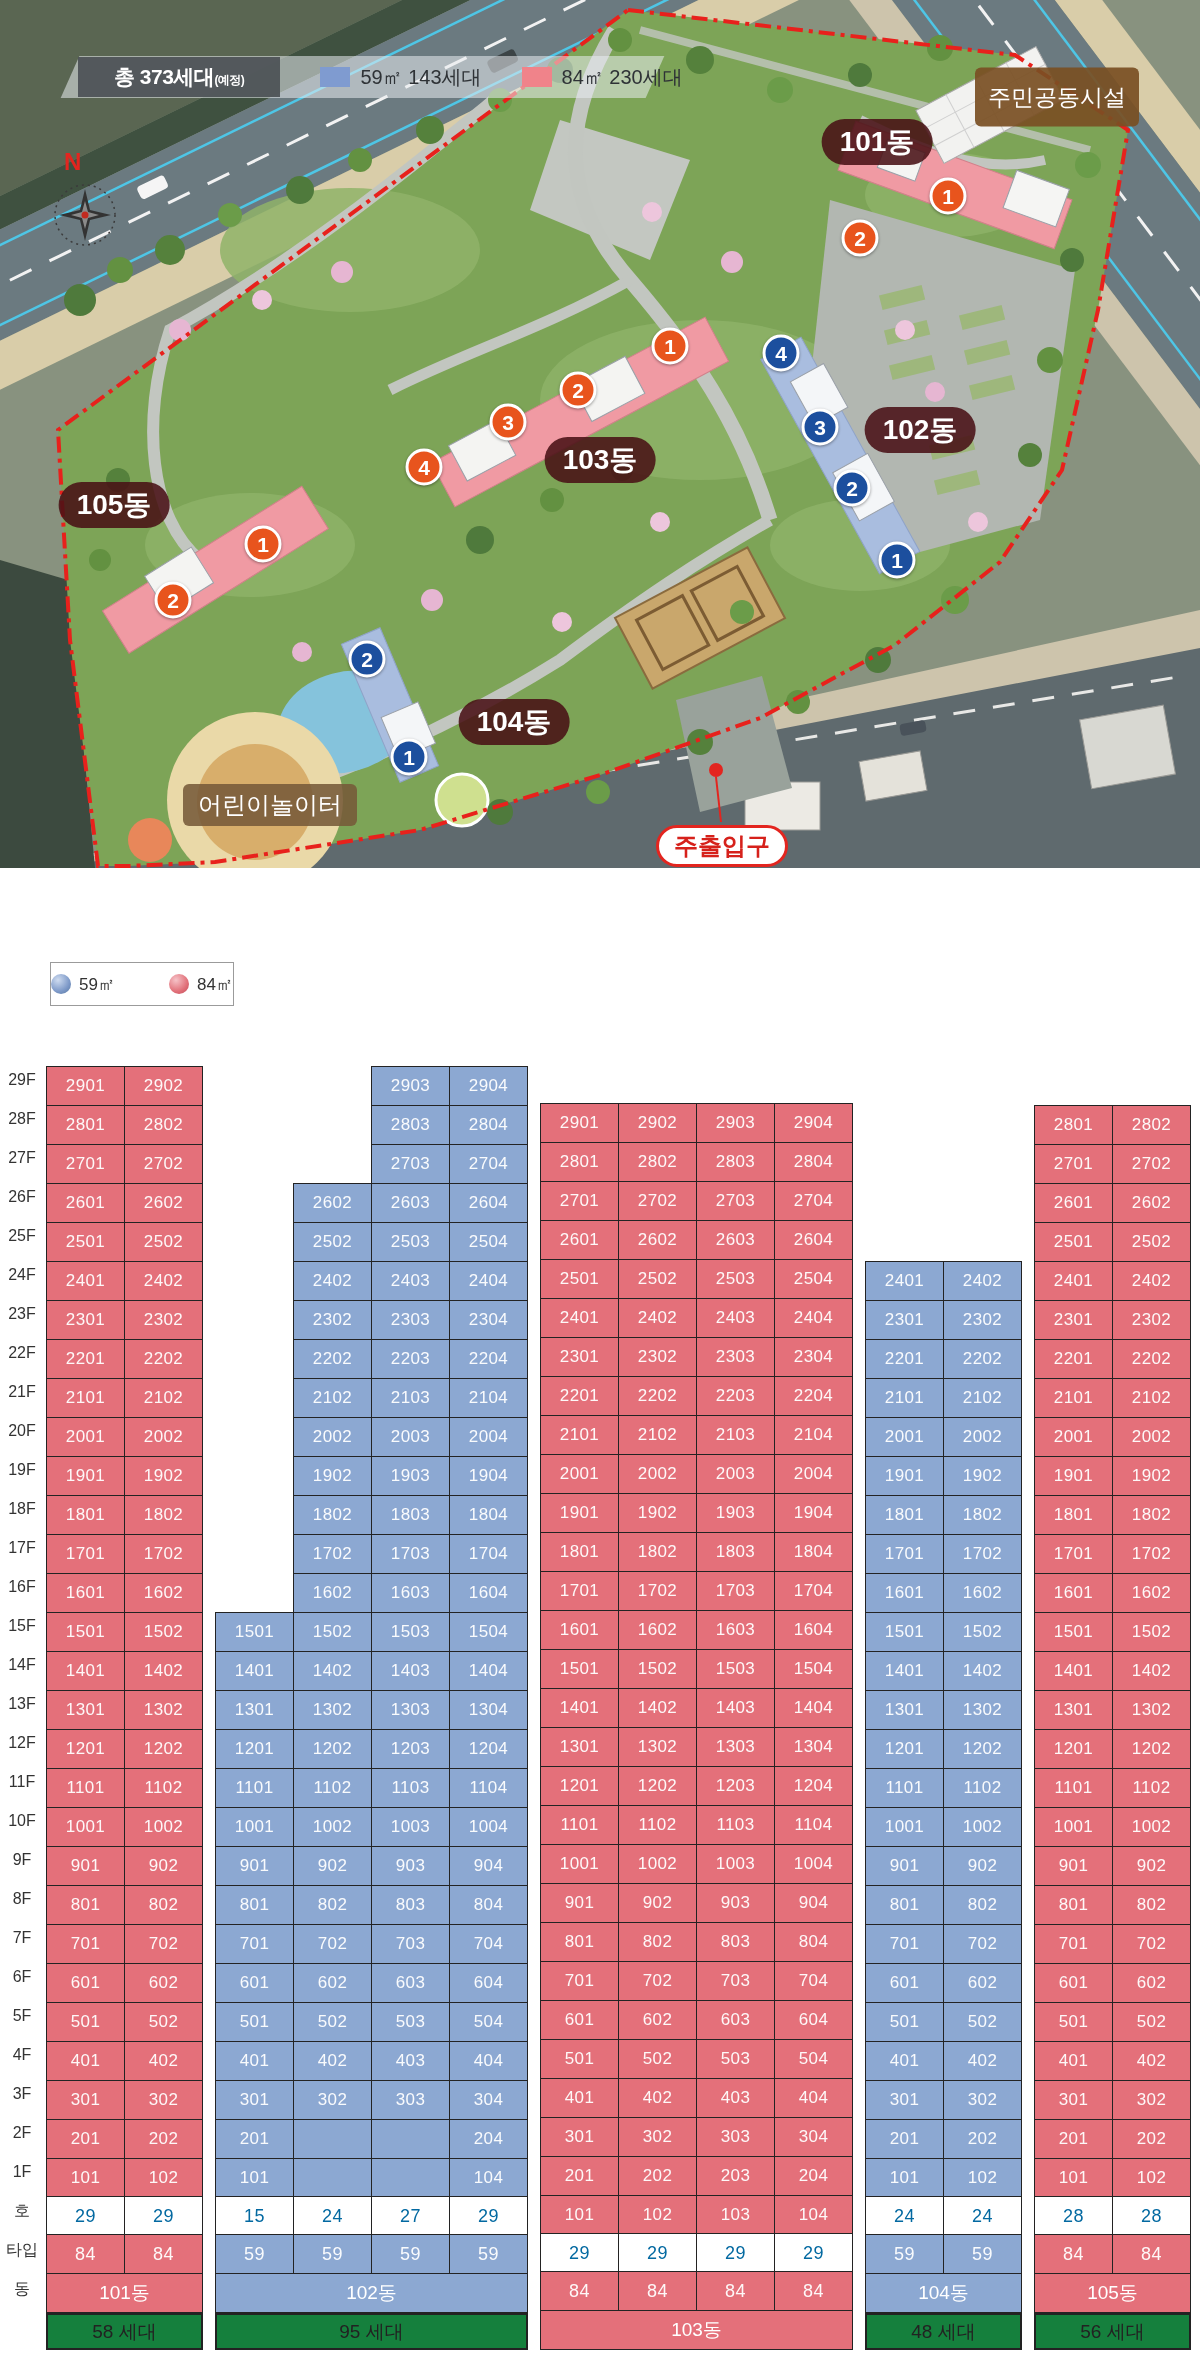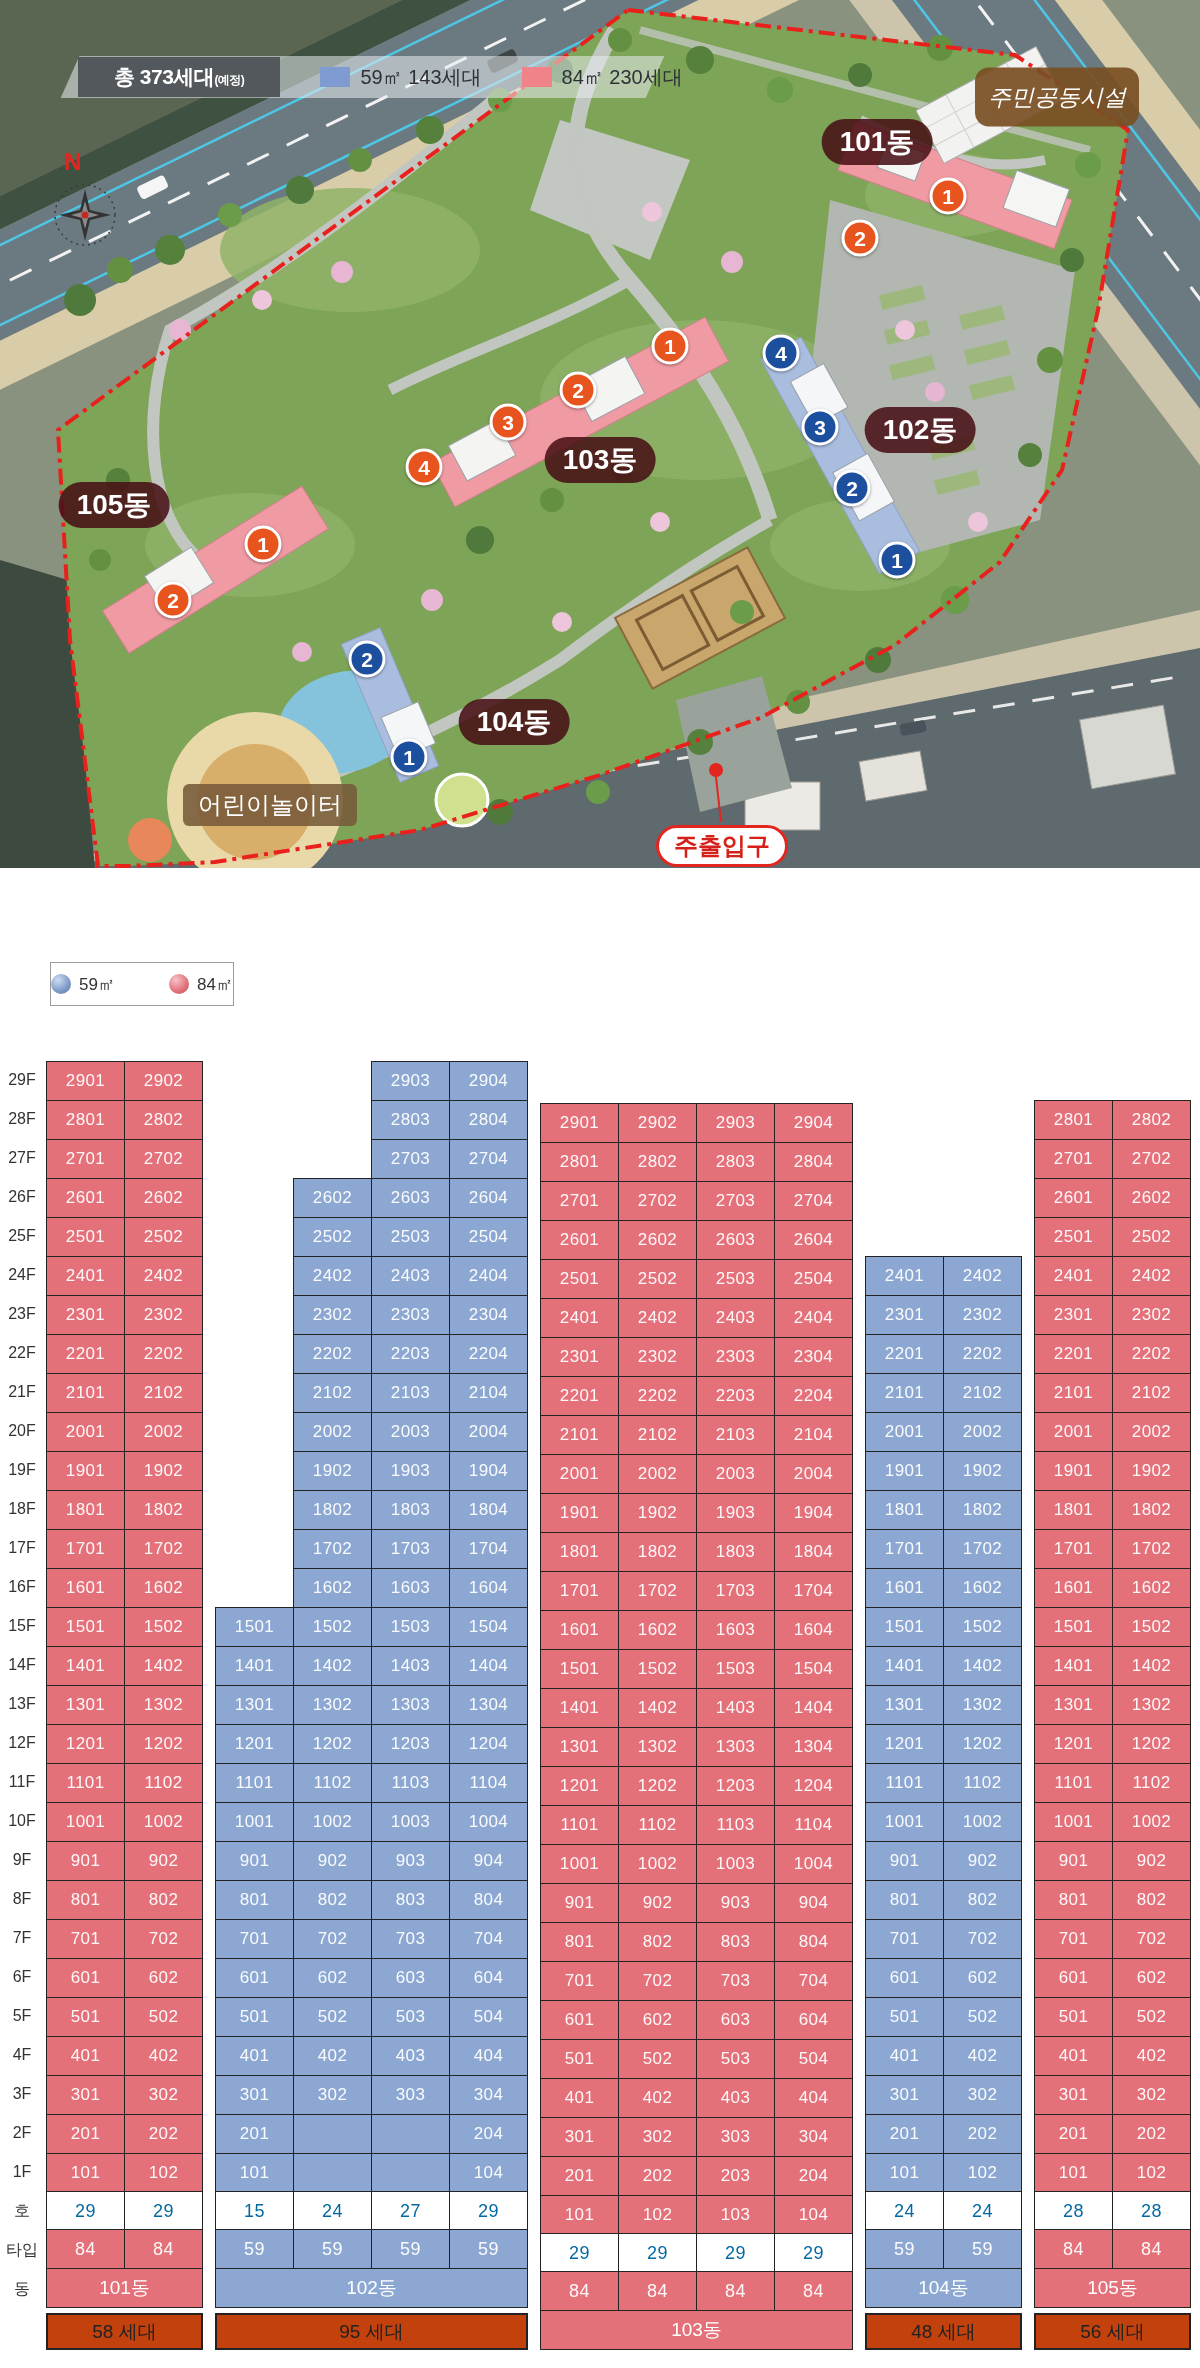--- a/index.html
+++ b/index.html
@@ -18,21 +18,21 @@
   .leg-item{display:flex;align-items:center;margin-left:40px;font-size:20px;color:#2e3236;white-space:nowrap;}
   .leg-sw{width:30px;height:20px;margin-right:10px;}
   .leg-sw.s59{background:#7f9bd0;}
   .leg-sw.s84{background:#f0838a;}
 
   .north-label{position:absolute;left:64px;top:148px;color:#e3251f;font-weight:bold;font-size:24px;}
 
   .dong-lab{position:absolute;transform:translate(-50%,-50%);background:rgba(73,17,22,.88);
     color:#fff;font-size:28px;font-weight:bold;padding:4px 18px;border-radius:26px;white-space:nowrap;}
   .fac-lab{position:absolute;transform:translate(-50%,-50%);background:rgba(122,79,35,.92);
-    color:#fff;font-size:23px;padding:14px 13px;border-radius:14px;white-space:nowrap;font-style:italic;}
+    color:#fff;font-size:23px;padding:14px 13px;border-radius:6px;white-space:nowrap;}
   .play-lab{position:absolute;transform:translate(-50%,-50%);background:rgba(118,90,57,.88);
     color:#fff;font-size:24px;padding:5px 15px;border-radius:6px;white-space:nowrap;}
   .ent-lab{position:absolute;transform:translate(-50%,-50%);background:#fff;border:3px solid #e3251f;
     color:#d6211b;font-weight:bold;font-size:24px;padding:2px 15px;border-radius:24px;white-space:nowrap;}
 
   .ucircle{position:absolute;width:37px;height:37px;transform:translate(-50%,-50%);border-radius:50%;
     border:3px solid #fff;color:#fff;font-weight:bold;font-size:21px;display:flex;align-items:center;
     justify-content:center;box-shadow:0 1px 3px rgba(0,0,0,.4);box-sizing:border-box;}
   .ucircle.red{background:#e8541d;}
   .ucircle.blue{background:#1c4f9e;}
@@ -64,21 +64,21 @@
   .ucol .cell:first-child{margin-top:0;}
   .cx{background-image:
     linear-gradient(to top right,rgba(0,0,0,0) calc(50% - 1px),#1e1e1e calc(50% - 1px),#1e1e1e calc(50% + 1px),rgba(0,0,0,0) calc(50% + 1px)),
     linear-gradient(to bottom right,rgba(0,0,0,0) calc(50% - 1px),#1e1e1e calc(50% - 1px),#1e1e1e calc(50% + 1px),rgba(0,0,0,0) calc(50% + 1px));}
   .row{display:flex;margin-top:-1px;}
   .row .cell + .cell{margin-left:-1px;}
   .hcell{background:#fff;color:#0369a1;font-size:18px;}
   .trow .cell{font-size:18px;}
   .dcell{height:40px;margin-top:-1px;box-sizing:border-box;border:1px solid #232323;
     display:flex;align-items:center;justify-content:center;color:#fff;font-size:19px;}
-  .sedae{height:37px;margin-top:5px;box-sizing:border-box;border:2px solid #222;background:#c2410c;
+  .sedae{height:37px;box-sizing:border-box;border:2px solid #222;background:#15803d;
     color:#222;font-size:19px;display:flex;align-items:center;justify-content:center;}
 </style>
 <style>.c59{background:#8ca8d2;}.c84{background:#e4707a;}</style></head>
 <body>
 
 <div class="site">
   <svg width="1200" height="868" viewBox="0 0 1200 868">
     <rect width="1200" height="868" fill="#88927f"></rect>
 
     <g transform="rotate(-26 350 170)">

